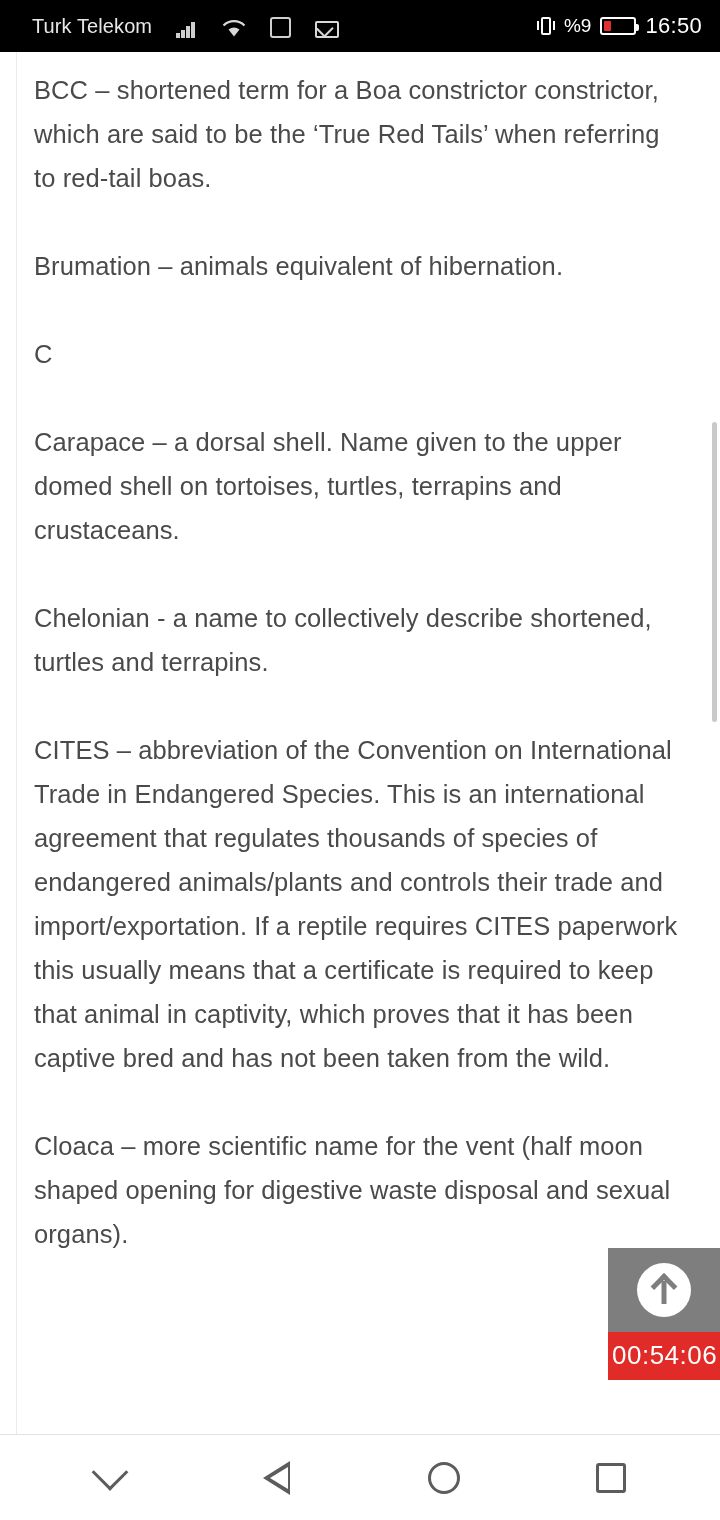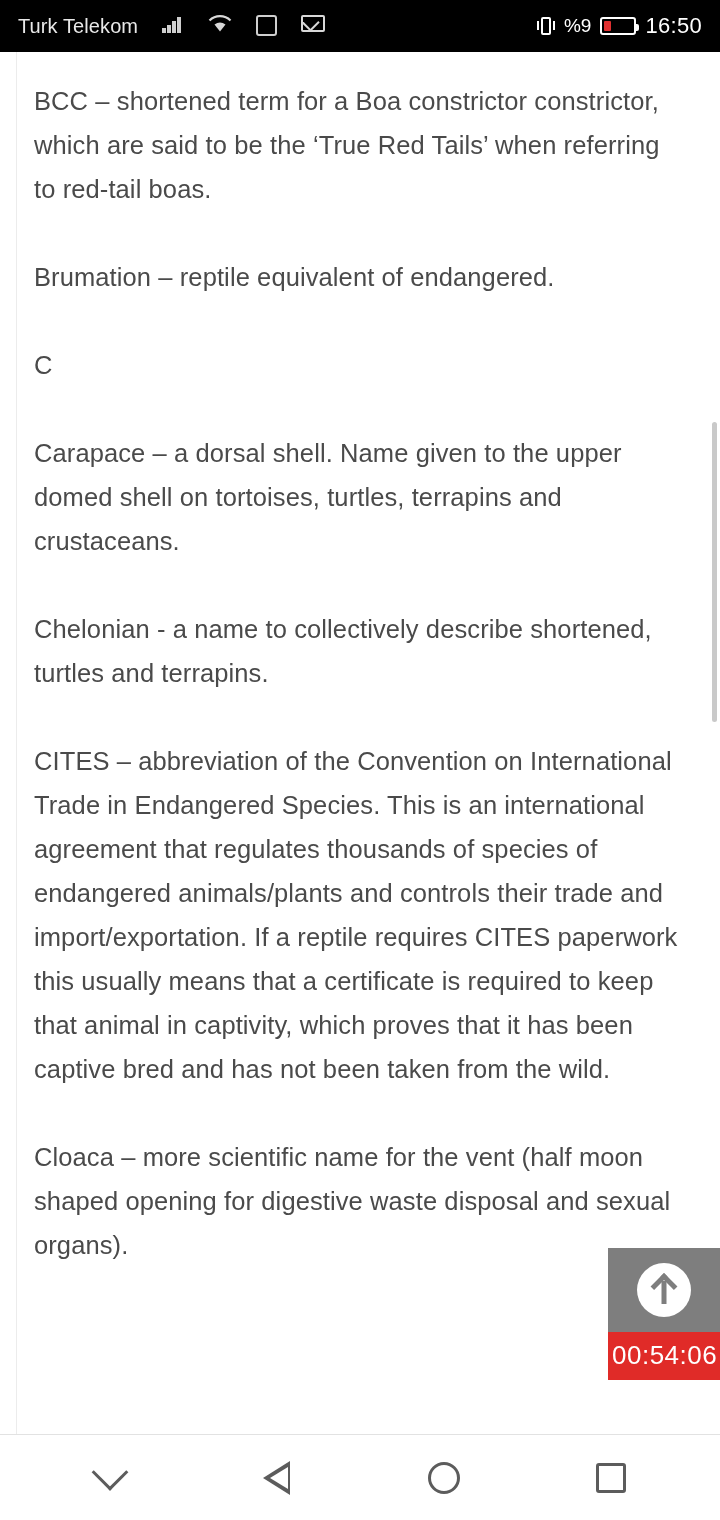--- a/index.html
+++ b/index.html
@@ -24,22 +24,23 @@
     height: 52px;
     background: #000000;
     color: #ffffff;
     display: flex;
     align-items: center;
     padding: 0 18px;
     flex: 0 0 52px;
   }
   .status-left {
     display: flex;
-    align-items: flex-start;
+    align-items: flex-end;
     gap: 24px;
+    margin-left: 14px;
   }
   .carrier {
     font-size: 20px;
     color: #e8e8e8;
     letter-spacing: 0.1px;
   }
   .status-right {
     margin-left: auto;
     display: flex;
     align-items: center;
@@ -139,21 +140,20 @@
   
   .content {
     position: relative;
     flex: 1 1 auto;
     background: #ffffff;
     padding: 0 34px 0 34px;
     overflow: hidden;
   }
   .content-inner {
     padding-top: 16px;
-    margin-top: 11px;
   }
   .para {
     font-size: 25.5px;
     line-height: 44px;
     color: #4a4a4a;
     margin-bottom: 44px;
     letter-spacing: 0.1px;
     font-weight: 400;
   }
   .para.letter { margin-bottom: 44px; }
@@ -313,21 +313,21 @@
           <span class="fill"></span>
         </span>
       <span class="clock">16:50</span>
     </div>
   </div>
 
   <div class="content">
     <div class="edge-line"></div>
     <div class="content-inner">
       <p class="para">BCC – shortened term for a Boa constrictor constrictor, which are said to be the ‘True Red Tails’ when referring to red-tail boas.</p>
-      <p class="para">Brumation – reptile equivalent of endangered.</p>
+      <p class="para">Brumation – animals equivalent of hibernation.</p>
       <p class="para letter">C</p>
       <p class="para">Carapace – a dorsal shell. Name given to the upper domed shell on tortoises, turtles, terrapins and crustaceans.</p>
       <p class="para">Chelonian - a name to collectively describe shortened, turtles and terrapins.</p>
       <p class="para">CITES – abbreviation of the Convention on International Trade in Endangered Species. This is an international agreement that regulates thousands of species of endangered animals/plants and controls their trade and import/exportation. If a reptile requires CITES paperwork this usually means that a certificate is required to keep that animal in captivity, which proves that it has been captive bred and has not been taken from the wild.</p>
       <p class="para">Cloaca – more scientific name for the vent (half moon shaped opening for digestive waste disposal and sexual organs).</p>
     </div>
     <div class="scrollbar"></div>
 
     <div class="float-wrap">
       <div class="float-up">

